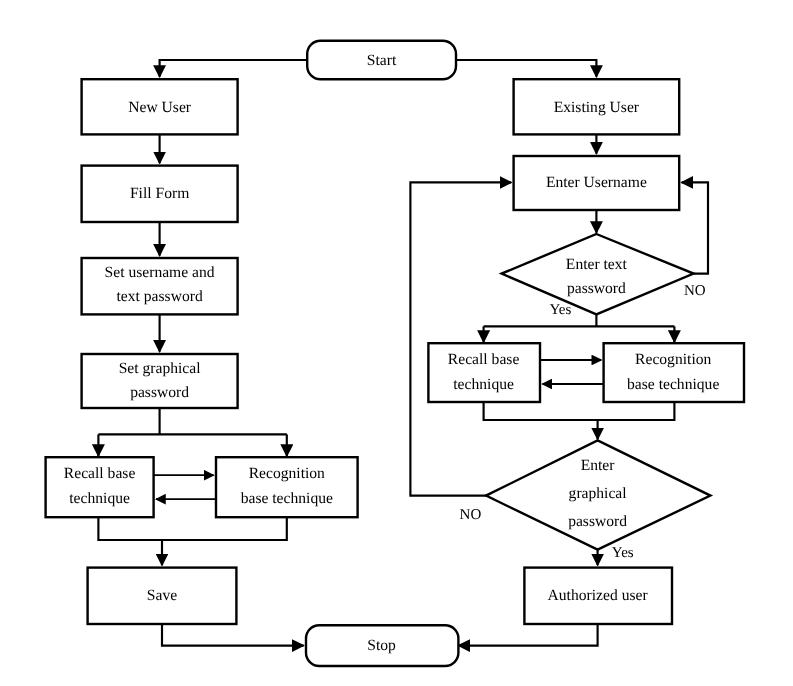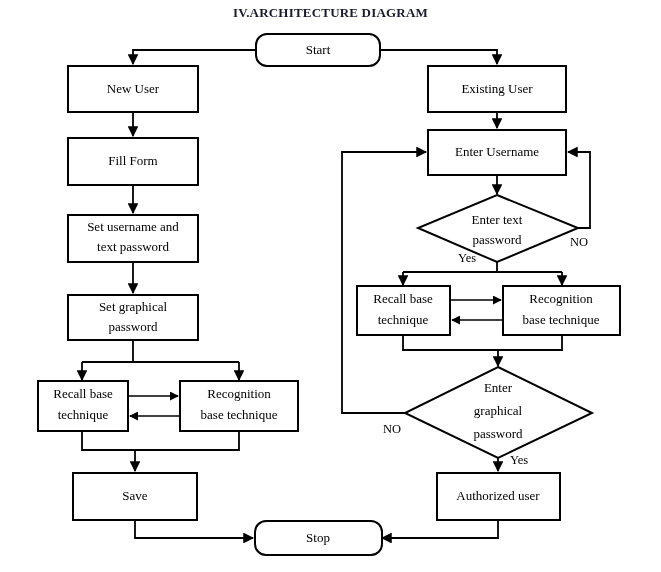--- a/index.html
+++ b/index.html
@@ -66,21 +66,20 @@
     fill: #000000;
     text-anchor: middle;
     dominant-baseline: middle;
   }
 </style>
 </head>
 <body>
 
 <div id="diagram-root">
 
-  <div id="flow-title">IV.ARCHITECTURE DIAGRAM</div>
 
   <svg id="flow-svg" viewBox="0 0 661 572">
     <defs>
       <marker id="arrow" viewBox="0 0 10 10" refX="9" refY="5" markerWidth="6" markerHeight="6" orient="auto-start-reverse">
         <path d="M 0 0 L 10 5 L 0 10 z" fill="#000000"></path>
       </marker>
     </defs>
 
     <path class="edge" d="M 256 50 L 133 50 L 133 64" marker-end="url(#arrow)"></path>
 

